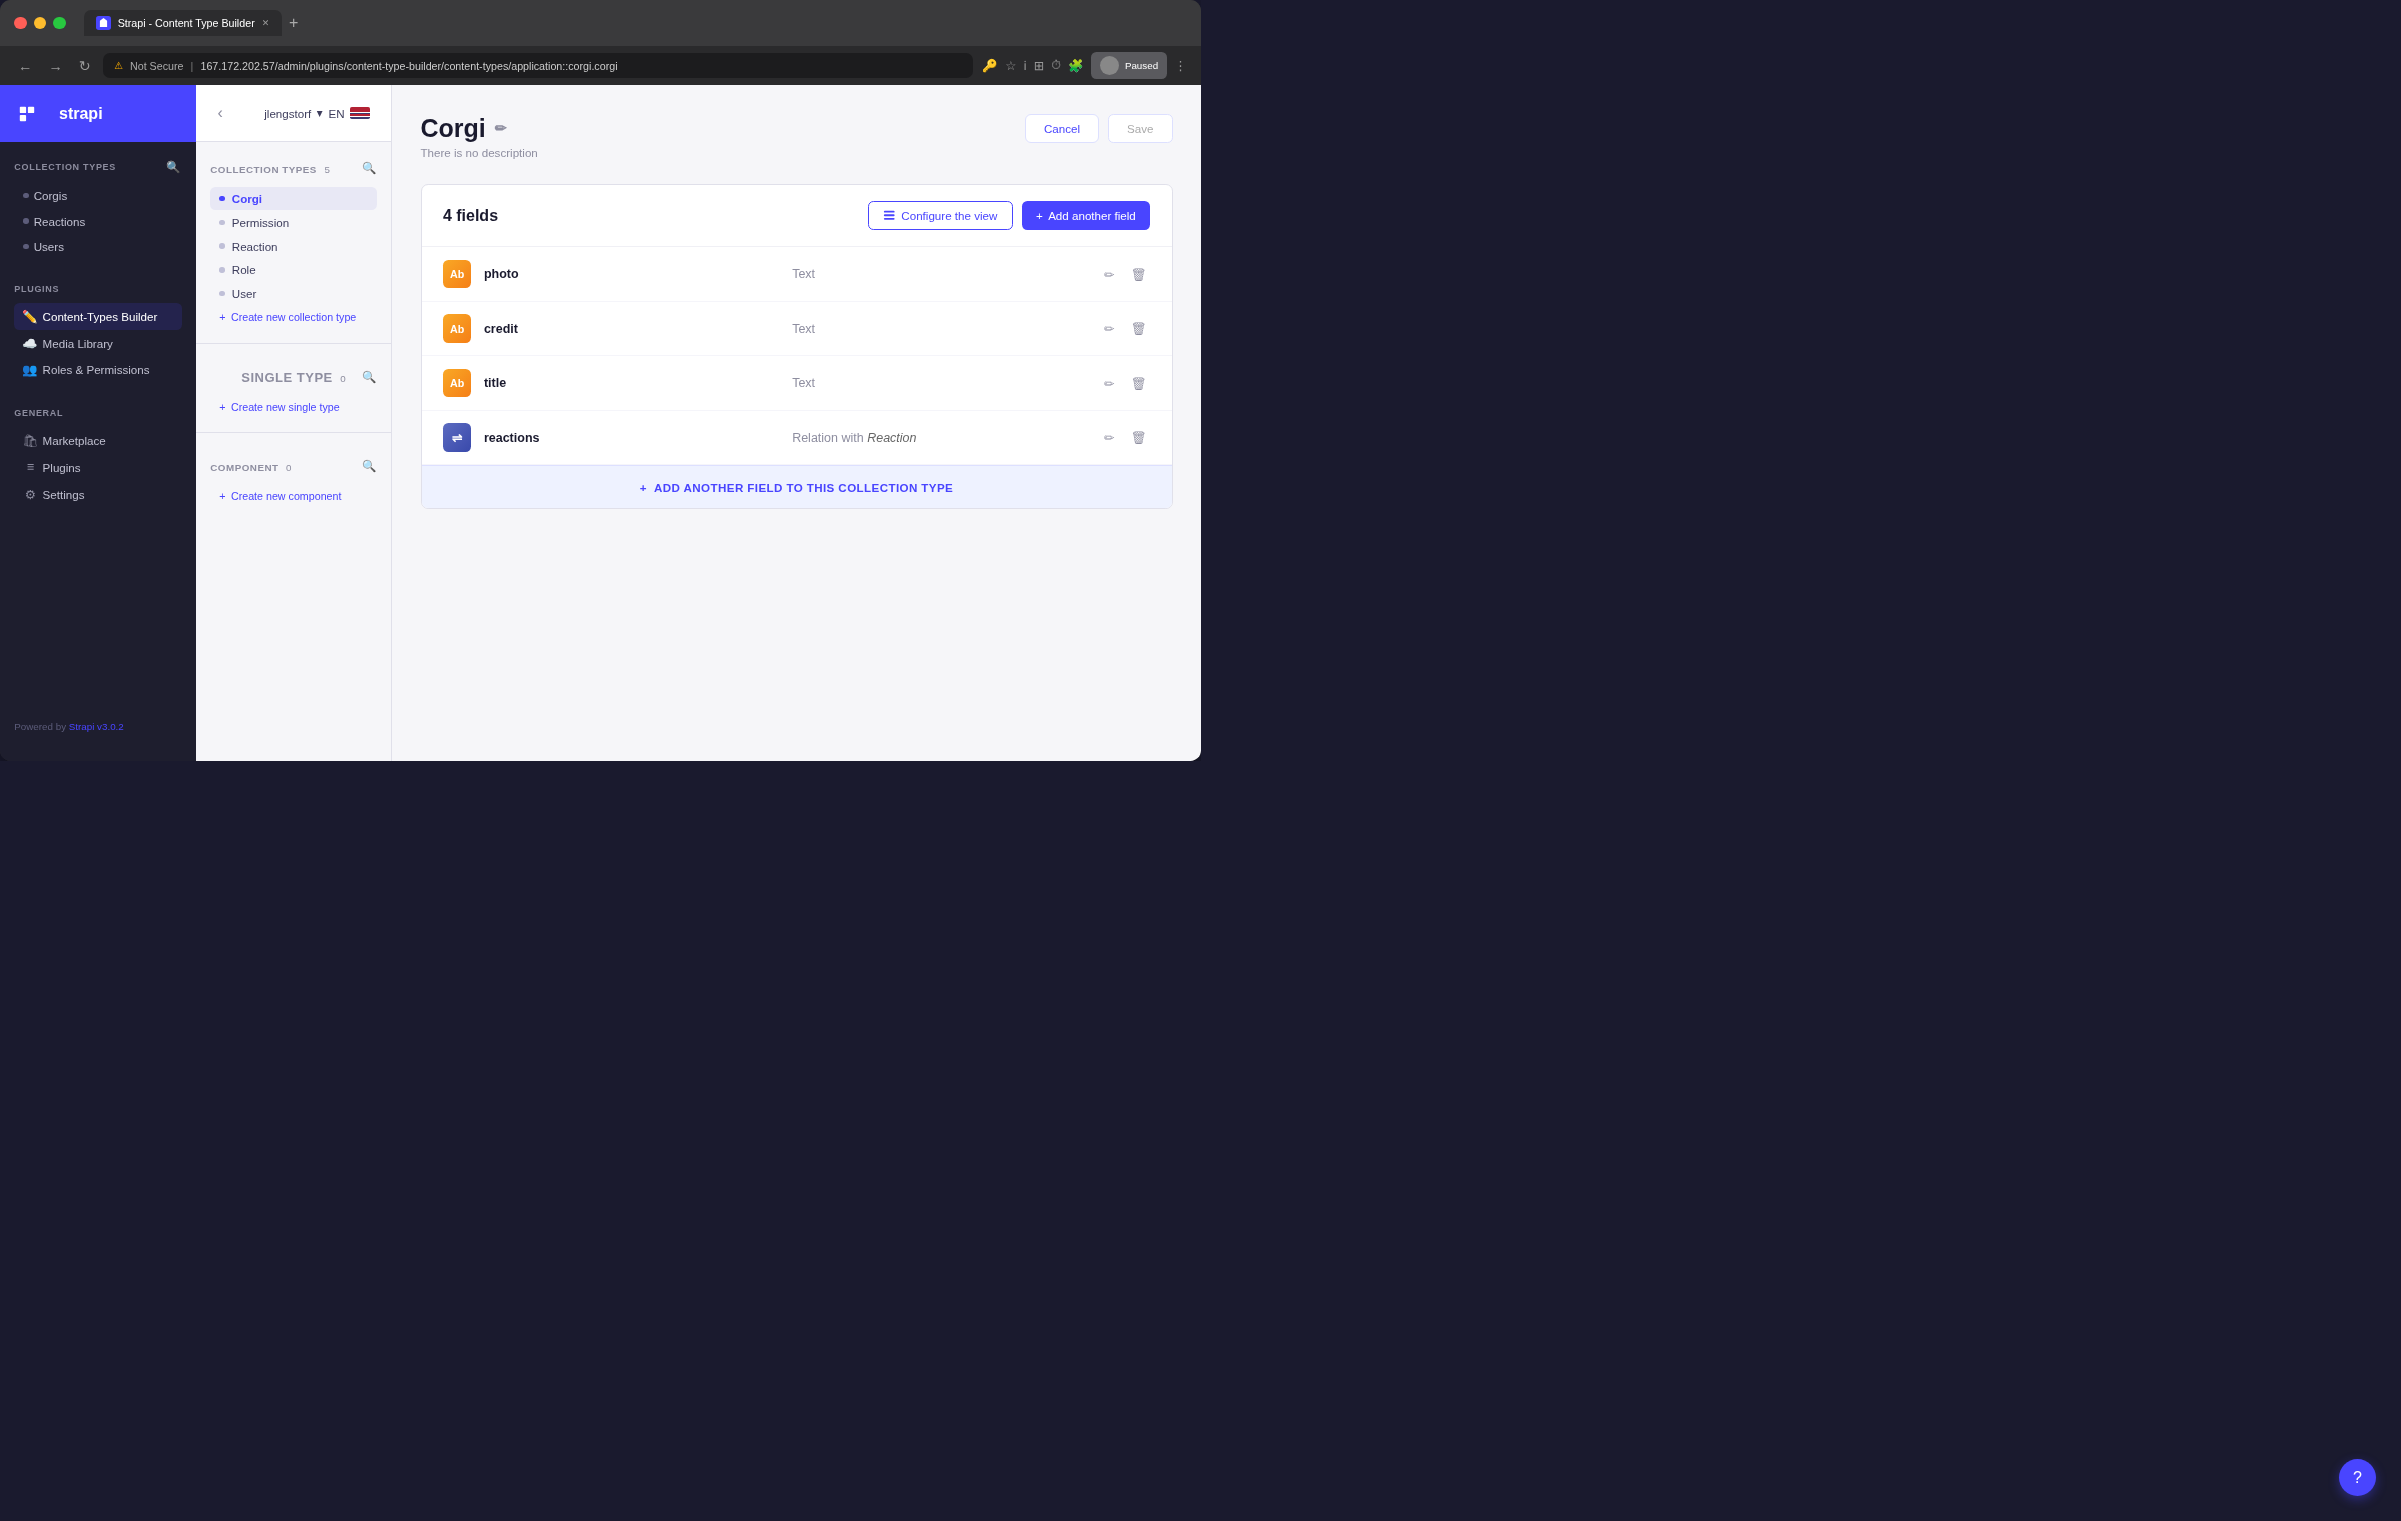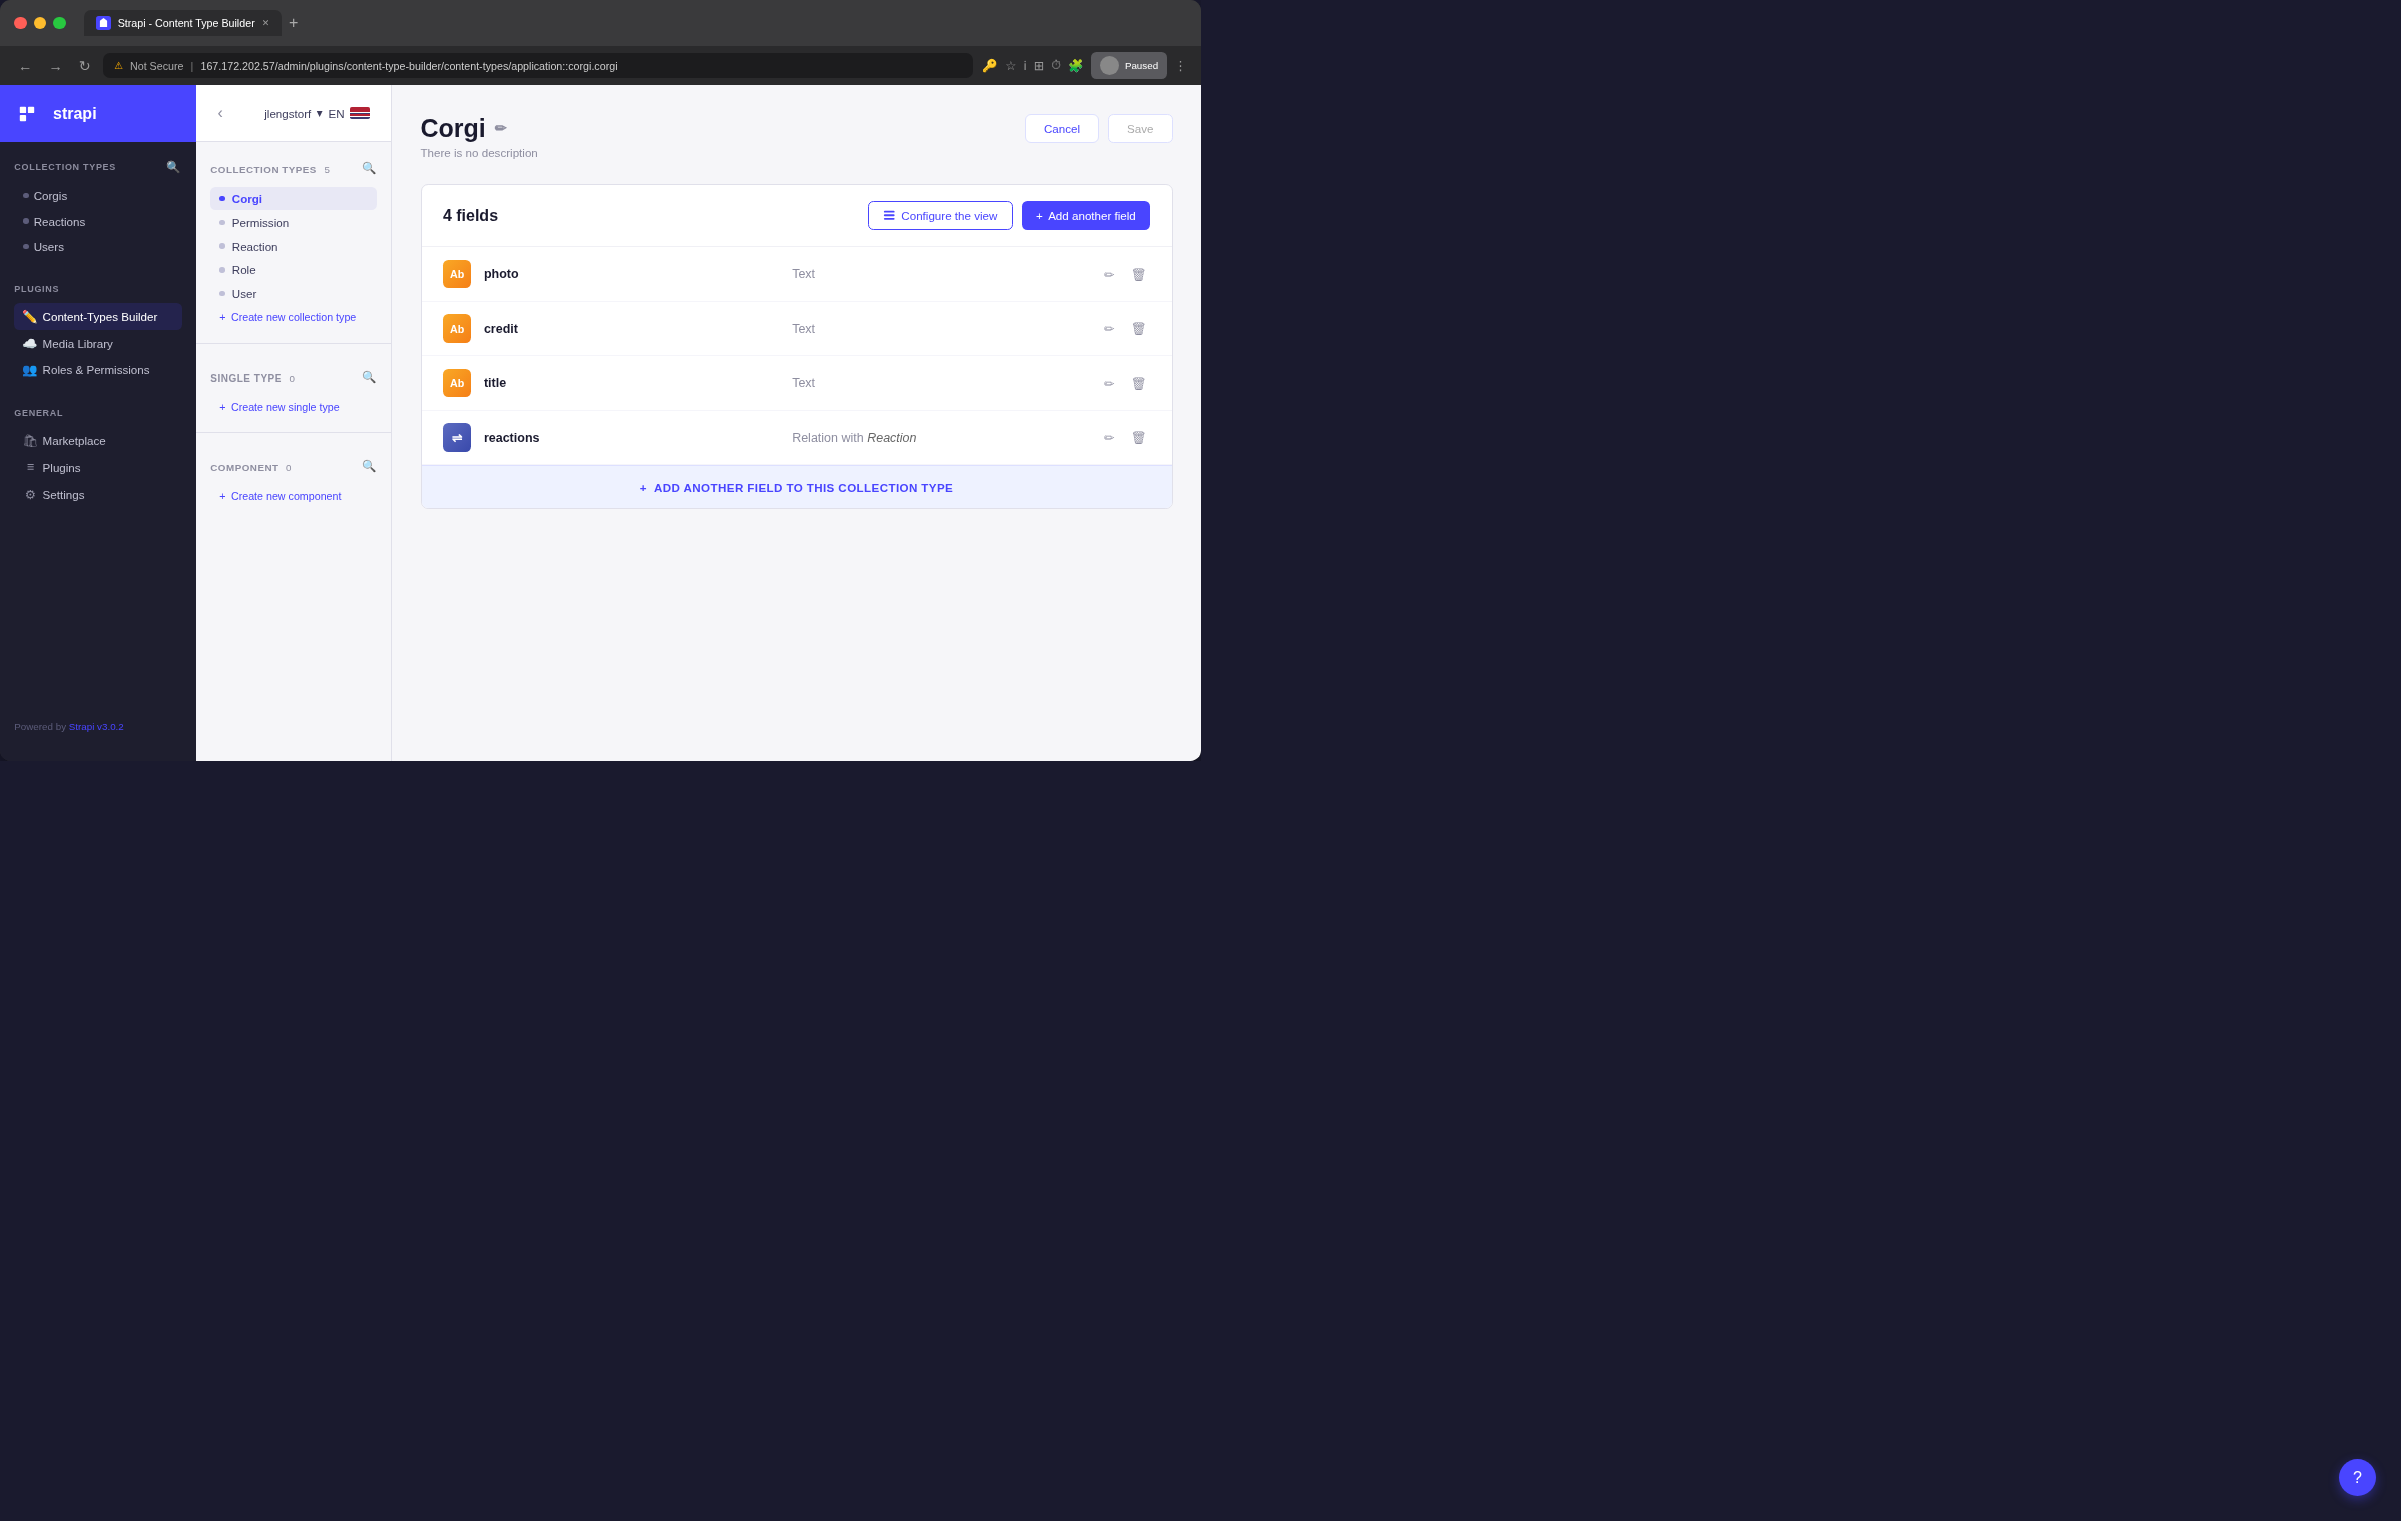--- a/index.html
+++ b/index.html
@@ -27,21 +27,21 @@
     .browser-action-btn { background: none; border: none; color: #999; font-size: 12.5px; cursor: pointer; }
     .paused-badge { background: #5a5a5e; color: #fff; font-size: 9.8px; padding: 3.6px 9px; border-radius: 5.4px; display: flex; align-items: center; gap: 5.4px; }
     .avatar-circle { width: 19.6px; height: 19.6px; border-radius: 50%; background: #888; overflow: hidden; }
 
     
     .app { display: flex; flex: 1; overflow: hidden; }
 
     
     .sidebar { background: #1e1e2e; width: 196px; min-width: 196px; display: flex; flex-direction: column; padding-bottom: 14.3px; }
     .sidebar-logo { background: #4945ff; height: 57px; display: flex; align-items: center; padding: 0 18px; }
-    .logo-text { color: #fff; font-size: 18px; font-weight: 700; display: flex; align-items: center; gap: 17px; }
+    .logo-text { color: #fff; font-size: 18px; font-weight: 700; display: flex; align-items: center; gap: 23px; }
     .sidebar-section { padding: 18px 14.3px 7.1px; }
     .sidebar-section-label { color: #8c8c9e; font-size: 9px; font-weight: 600; letter-spacing: 0.7px; text-transform: uppercase; margin-bottom: 9px; display: flex; align-items: center; justify-content: space-between; }
     .sidebar-item { display: flex; align-items: center; gap: 5px; padding: 6.2px 9px; border-radius: 5.4px; cursor: pointer; color: #c0c0d0; font-size: 11.6px; }
     .sidebar-item.active { background: rgba(73,69,255,0.15); color: #fff; }
     .sidebar-dot { width: 5.4px; height: 5.4px; border-radius: 50%; background: #5c5c7a; }
     .sidebar-item-icon { width: 14.3px; height: 14.3px; display: flex; align-items: center; justify-content: center; color: #8c8c9e; font-size: 12.5px; }
     .sidebar-footer { margin-top: auto; padding: 14.3px; }
     .powered-by { color: #5c5c7a; font-size: 9.8px; }
     .powered-by a { color: #4945ff; text-decoration: none; }
     .search-icon-small { color: #8c8c9e; font-size: 11.6px; cursor: pointer; }
@@ -276,21 +276,21 @@
           <span>+</span>
           <span>Create new collection type</span>
         </div>
       </div>
 
       <hr class="middle-divider">
 
       <div class="middle-panel-section">
         <div class="middle-section-header">
           <div>
-            <span style="font-size:10px;font-weight:700;color:#8e8ea0;text-transform:uppercase;letter-spacing:0.5px;">Single Type</span>
+            <span style="font-size:13px;font-weight:700;color:#8e8ea0;text-transform:uppercase;letter-spacing:0.5px;margin-left:31px;">Single Type</span>
             <span class="middle-count">0</span>
           </div>
           <span class="search-icon-small">🔍</span>
         </div>
         <div class="create-link">
           <span>+</span>
           <span>Create new single type</span>
         </div>
       </div>
 

